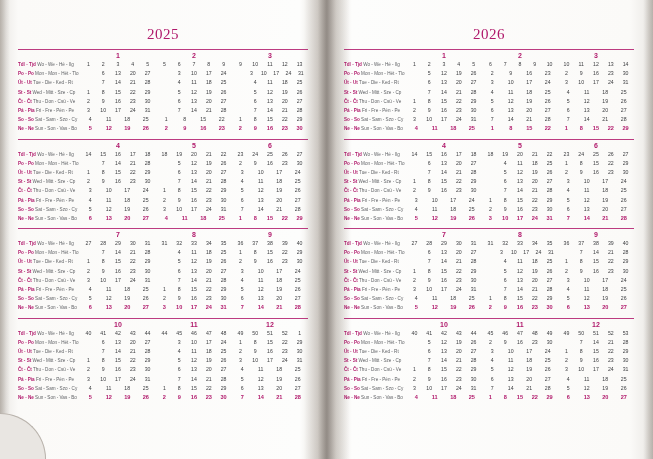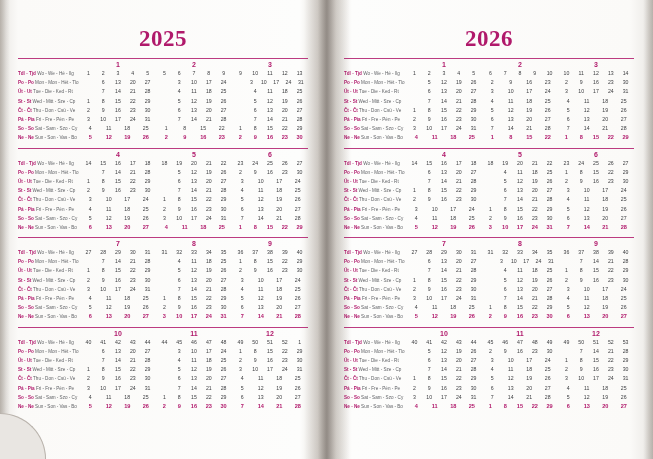--- a/index.html
+++ b/index.html
@@ -34,22 +34,22 @@
   .page-inner{
     position:absolute;
     left:0;right:0;top:0;bottom:0;
     padding:14px 12px 10px 10px;
     box-sizing:border-box;
   }
 
   .year{
     text-align:center;
     color:#b0196b;
-    font-size:23px;
-    font-weight:bold;
+    font-size:15px;
+    font-weight:normal;
     letter-spacing:.5px;
     margin:12px 0 6px 0;
     font-family:"Liberation Serif", serif;
   }
 
   .qtr{
     margin-bottom:5px;
   }
   .rule{
     height:1px;

